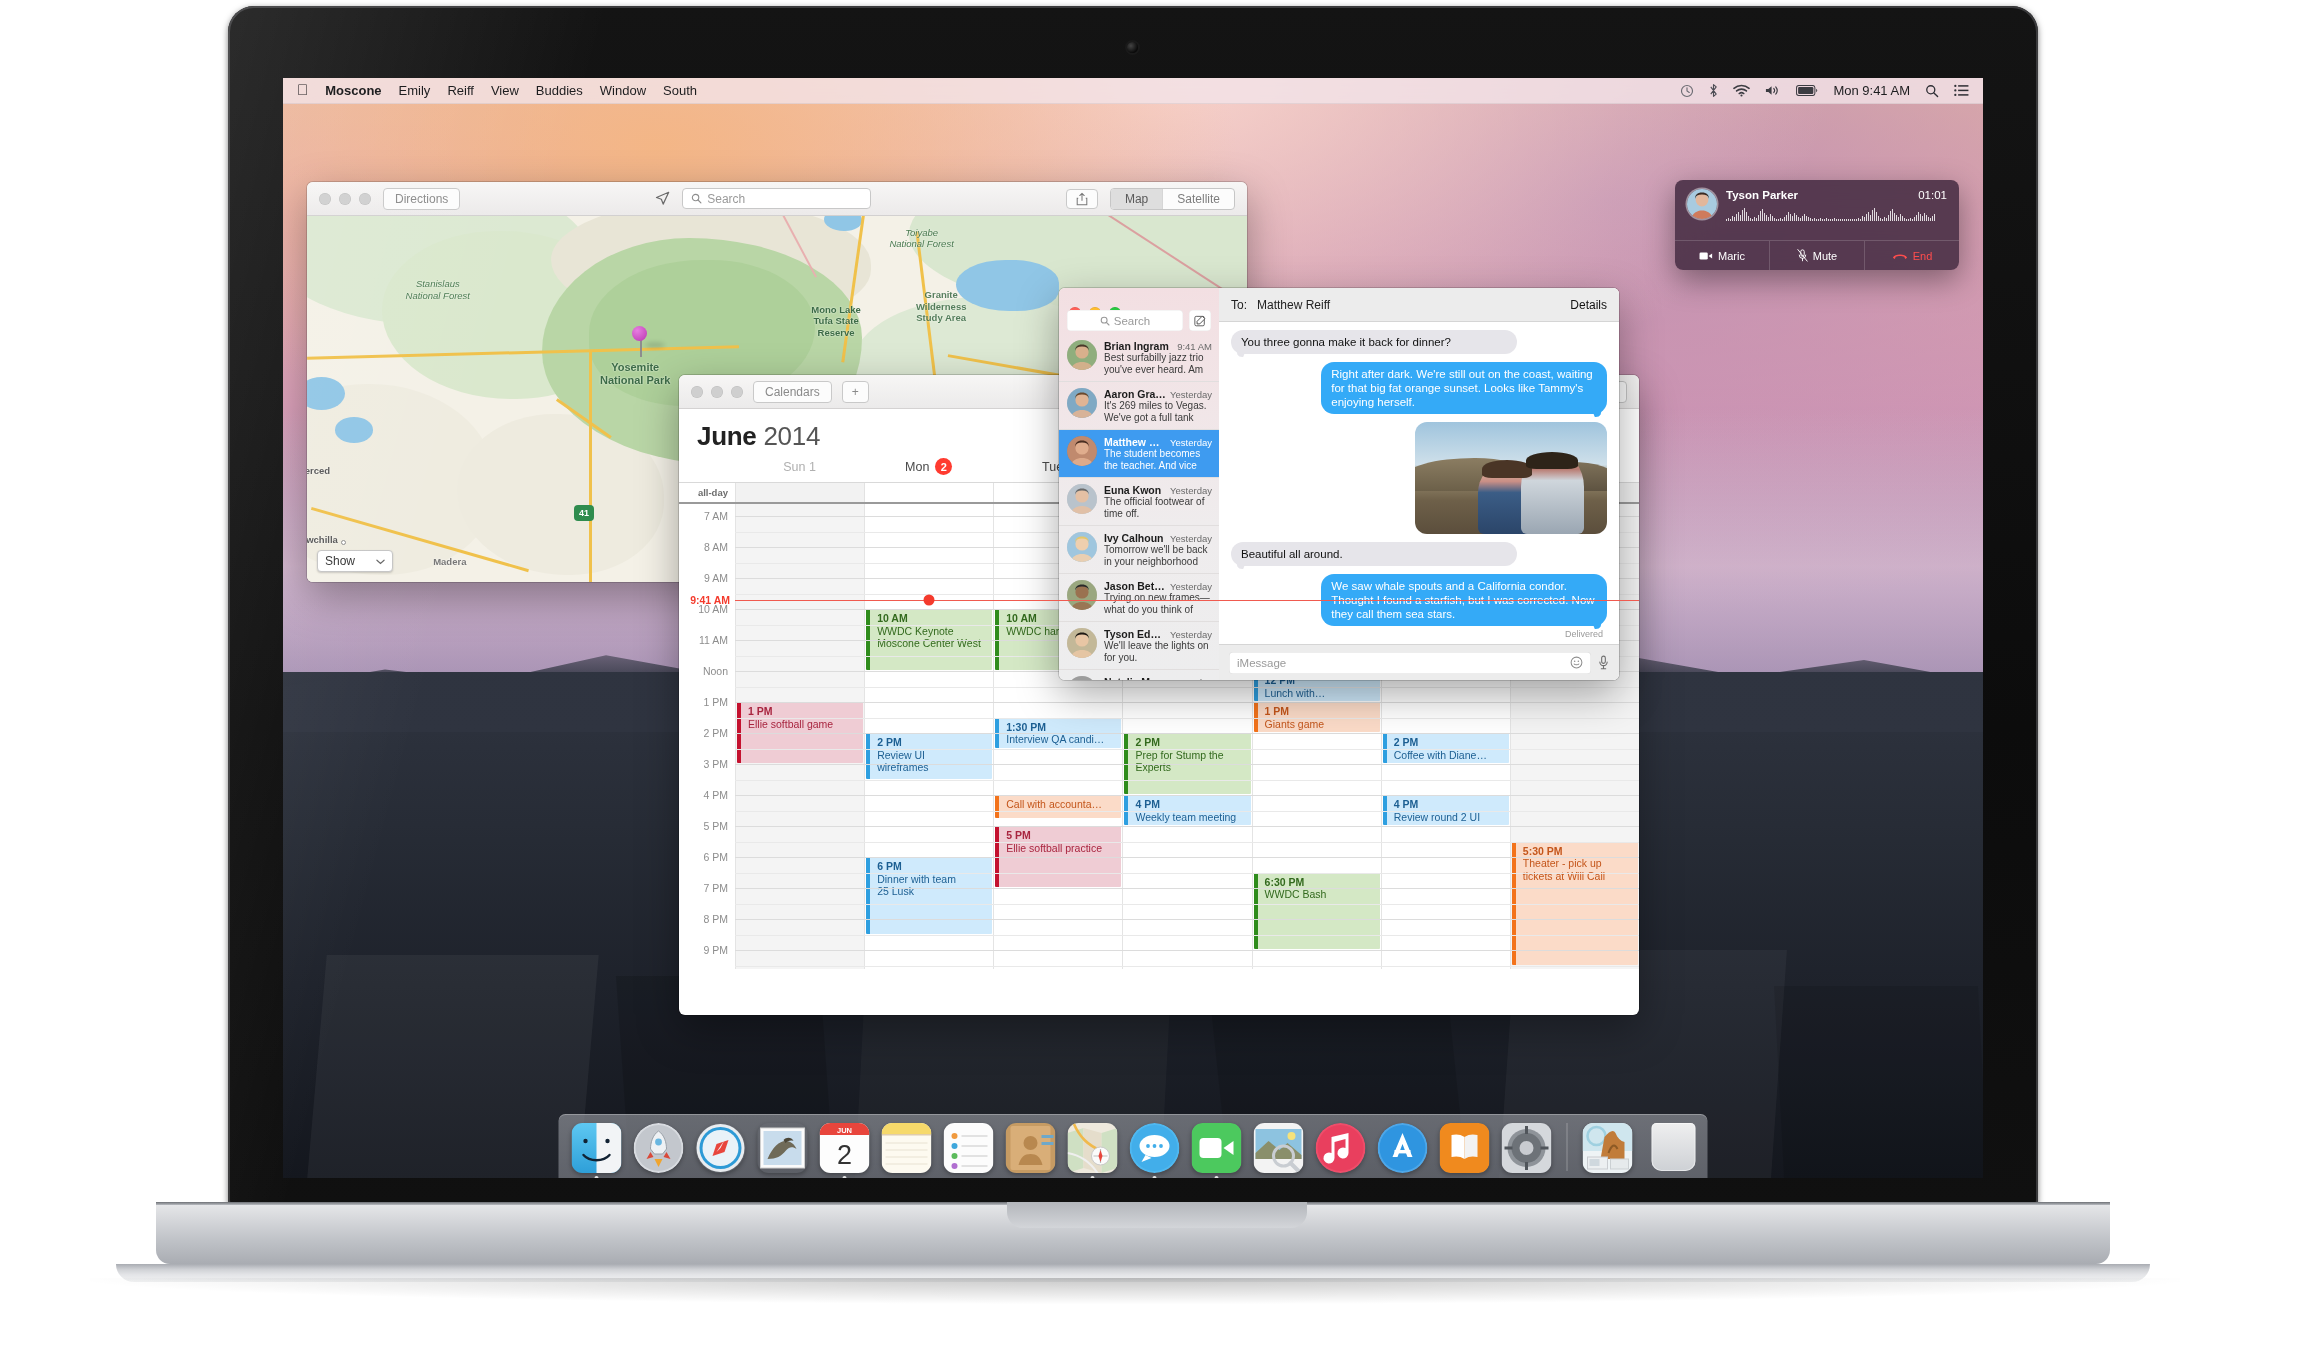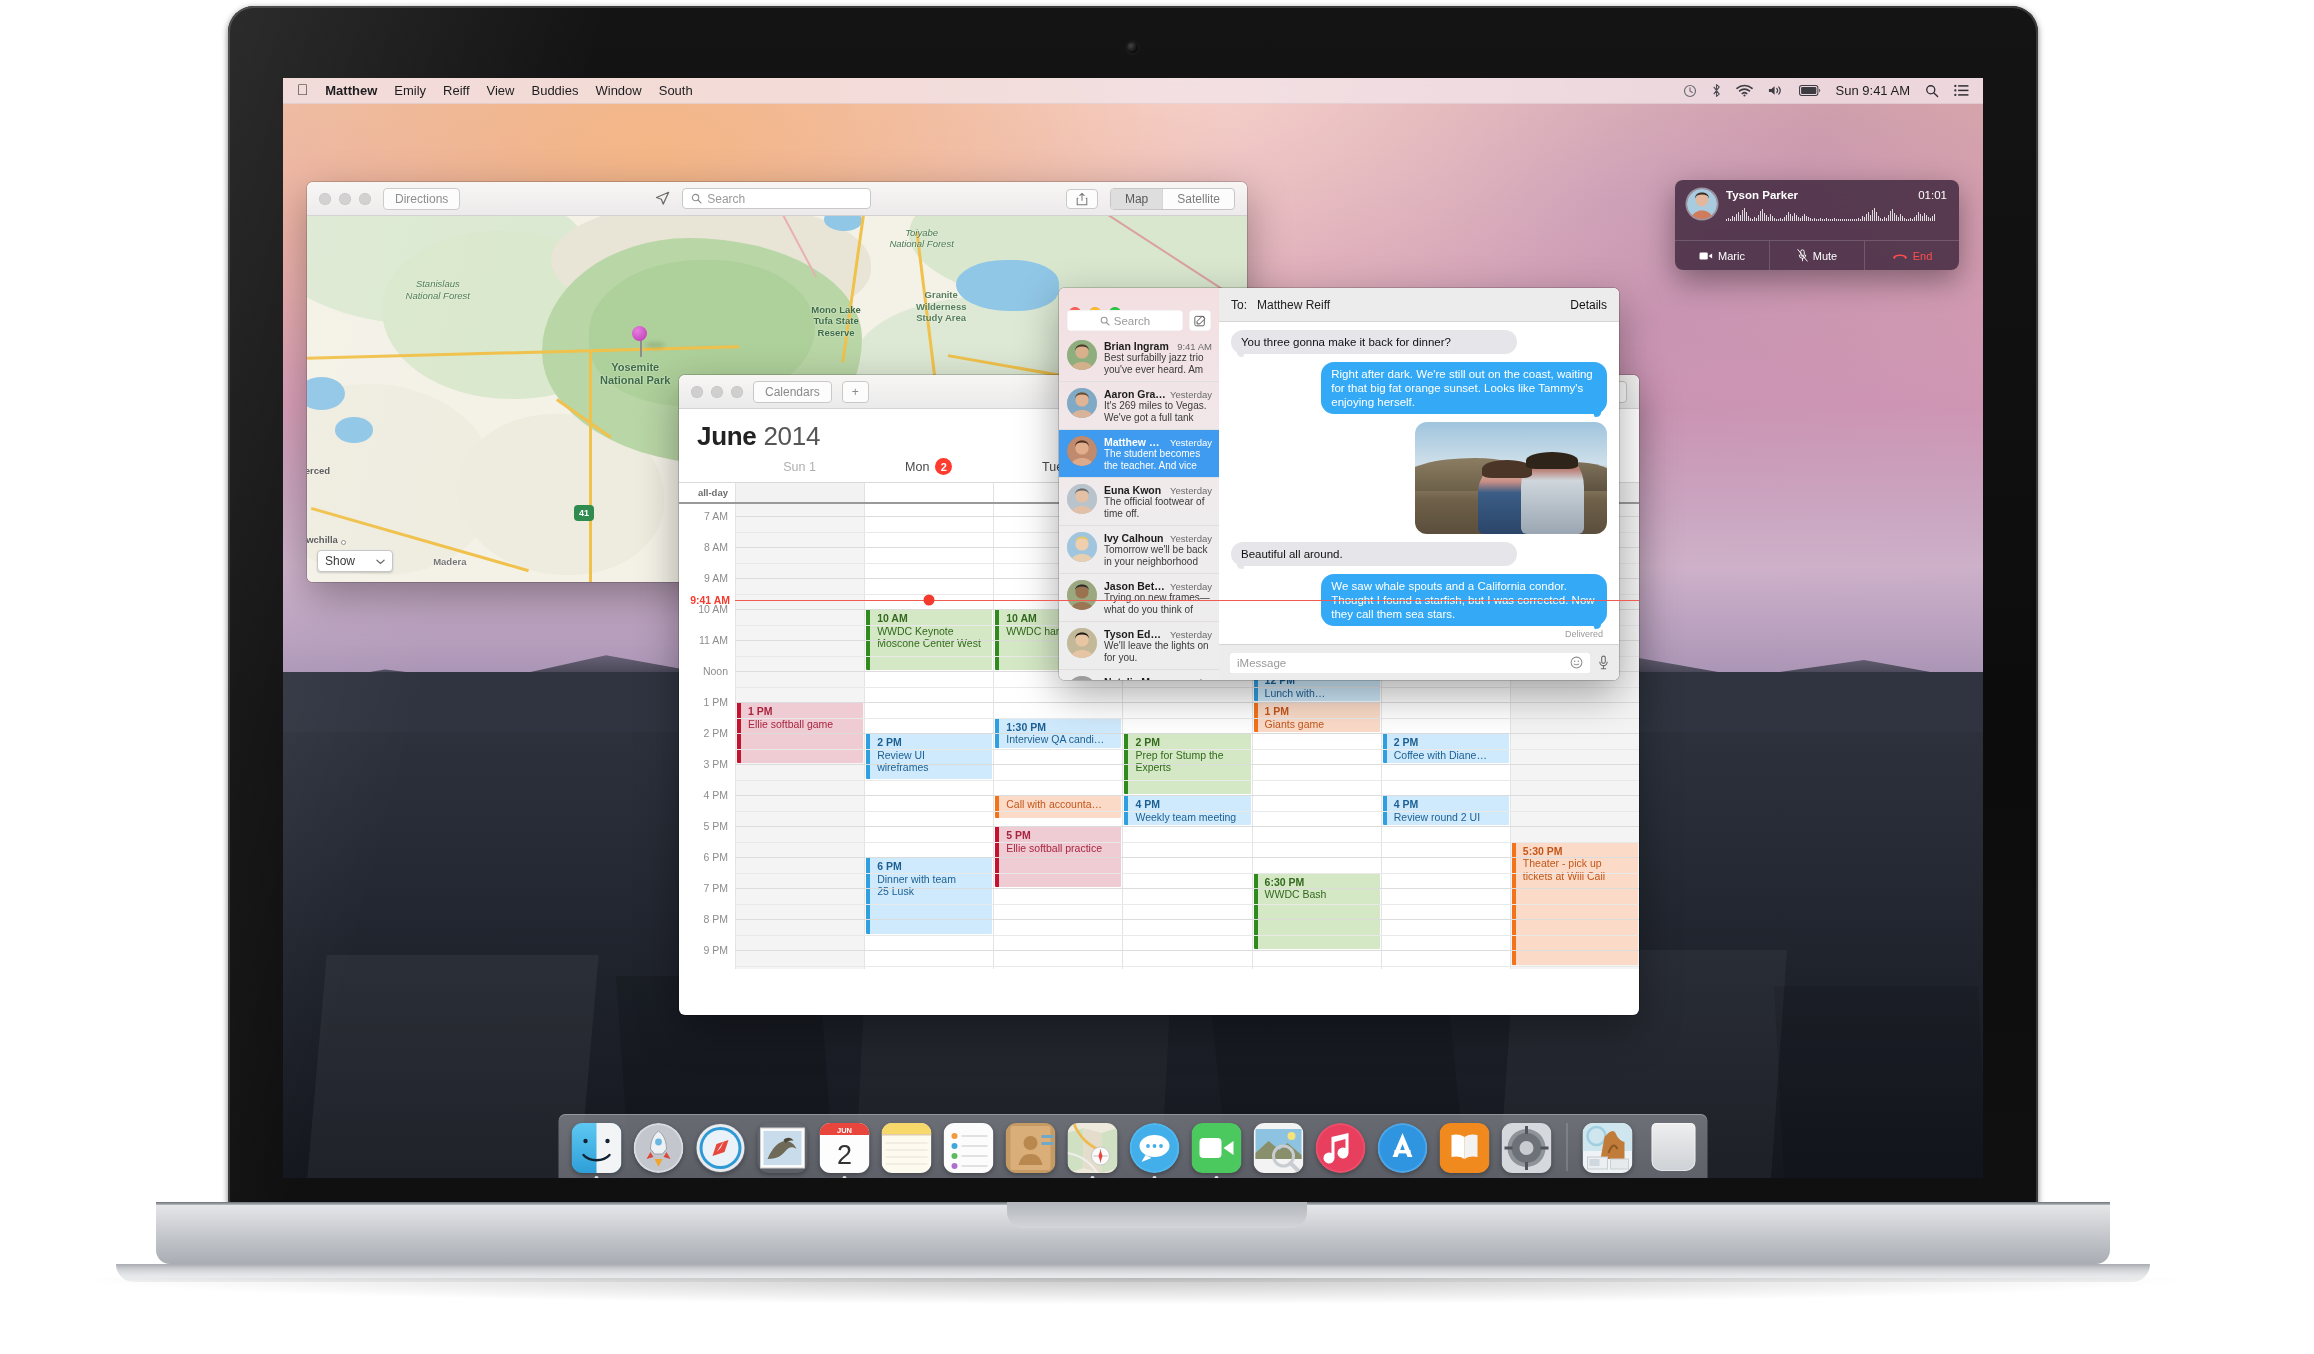--- a/index.html
+++ b/index.html
@@ -283,21 +283,21 @@
         <div class="wp-face wp-f3"></div>
           <div class="wp-face wp-f4"></div>
         <div class="wp-face wp-f5"></div>
           <div class="wp-face wp-f6"></div>
       </div>
     </div>
 
     <div id="menubar">
       <div class="mb-left">
         <span class="mb-item mb-apple"></span>
-        <span class="mb-item bold">Matthew</span>
+        <span class="mb-item bold">Moscone</span>
         <span class="mb-item">Emily</span>
         <span class="mb-item">Reiff</span>
         <span class="mb-item">View</span>
         <span class="mb-item">Buddies</span>
         <span class="mb-item">Window</span>
         <span class="mb-item">South</span>
       </div>
       <div class="mb-right">
         <span class="mb-icon">
           <svg width="14" height="14" viewBox="0 0 16 16">
@@ -324,21 +324,21 @@
               <path d="M9.3 4.2a3.6 3.6 0 0 1 0 4.6M11.4 2.6a6.2 6.2 0 0 1 0 7.8" stroke="#3c3c42" stroke-width="1.2" fill="none" stroke-linecap="round"></path>
             </svg>
         </span>
         <span class="mb-icon">
           <svg width="22" height="11" viewBox="0 0 24 12">
               <rect x="0.6" y="0.6" width="20" height="10.8" rx="2.4" fill="none" stroke="#3c3c42" stroke-width="1.1"></rect>
               <rect x="2.3" y="2.3" width="16.6" height="7.4" rx="1.3" fill="#3c3c42"></rect>
               <path d="M22 4.2v3.6a2 2 0 0 0 0-3.6z" fill="#3c3c42"></path>
             </svg>
         </span>
-        <span class="mb-clock">Sun 9:41 AM</span>
+        <span class="mb-clock">Mon 9:41 AM</span>
         <span class="mb-icon">
           <svg width="14" height="14" viewBox="0 0 16 16">
               <circle cx="6.6" cy="6.6" r="4.6" fill="none" stroke="#2f2f35" stroke-width="1.5"></circle>
               <path d="M10.2 10.2L14.4 14.4" stroke="#2f2f35" stroke-width="1.6" stroke-linecap="round"></path>
             </svg>
         </span>
         <span class="mb-icon">
           <svg width="15" height="13" viewBox="0 0 16 13">
               <circle cx="1.4" cy="1.6" r="1.2" fill="#2f2f35"></circle>
               <circle cx="1.4" cy="6.4" r="1.2" fill="#2f2f35"></circle>

